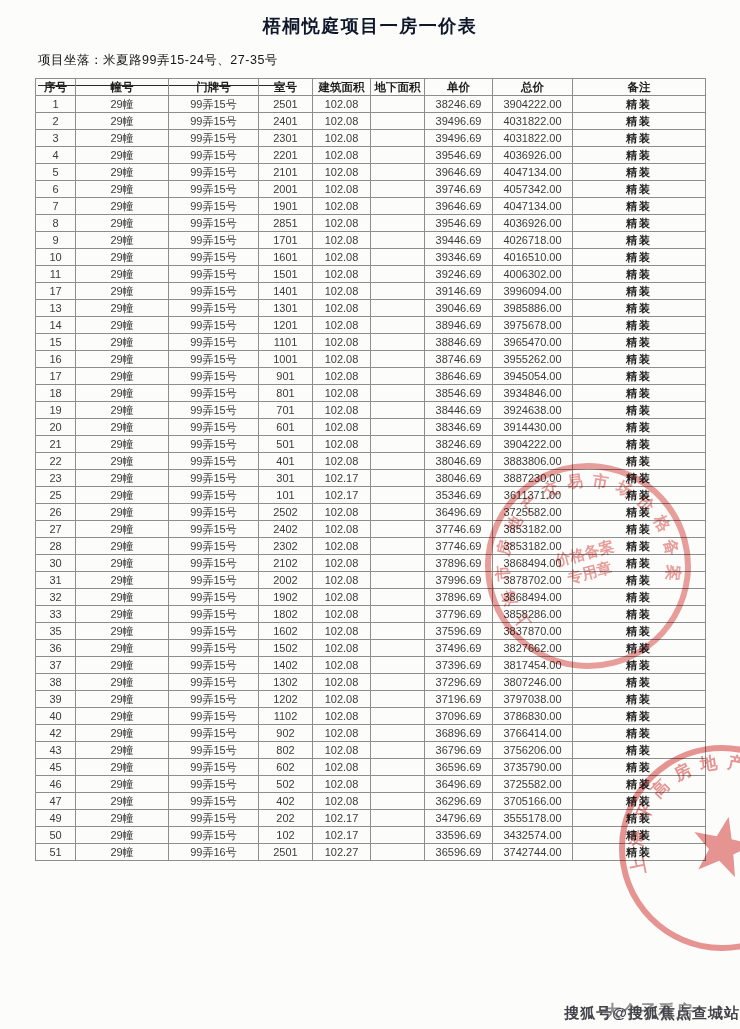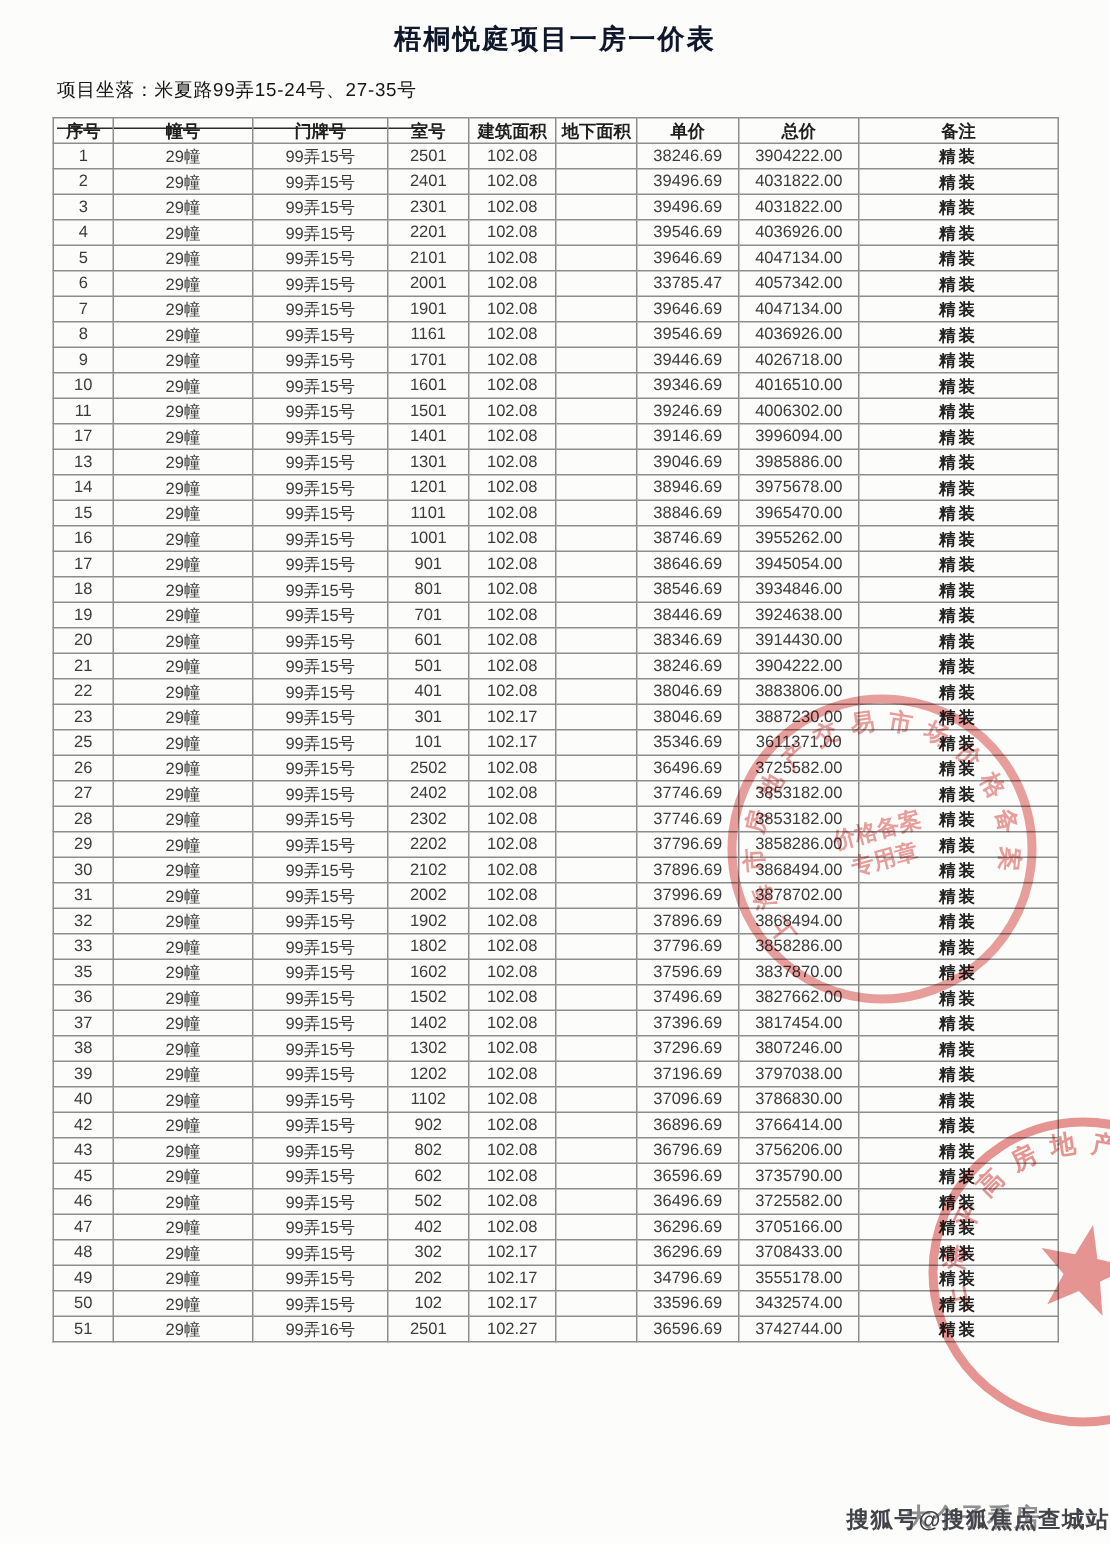--- a/index.html
+++ b/index.html
@@ -127,40 +127,40 @@
         <td>4047134.00</td>
         <td class="remark">精装</td>
       </tr>
       <tr>
         <td>6</td>
         <td>29幢</td>
         <td>99弄15号</td>
         <td>2001</td>
         <td>102.08</td>
         <td></td>
-        <td>33785.47</td>
+        <td>39746.69</td>
         <td>4057342.00</td>
         <td class="remark">精装</td>
       </tr>
       <tr>
         <td>7</td>
         <td>29幢</td>
         <td>99弄15号</td>
         <td>1901</td>
         <td>102.08</td>
         <td></td>
         <td>39646.69</td>
         <td>4047134.00</td>
         <td class="remark">精装</td>
       </tr>
       <tr>
         <td>8</td>
         <td>29幢</td>
         <td>99弄15号</td>
-        <td>1161</td>
+        <td>2851</td>
         <td>102.08</td>
         <td></td>
         <td>39546.69</td>
         <td>4036926.00</td>
         <td class="remark">精装</td>
       </tr>
       <tr>
         <td>9</td>
         <td>29幢</td>
         <td>99弄15号</td>
@@ -363,75 +363,64 @@
         <td>29幢</td>
         <td>99弄15号</td>
         <td>2302</td>
         <td>102.08</td>
         <td></td>
         <td>37746.69</td>
         <td>3853182.00</td>
         <td class="remark">精装</td>
       </tr>
       <tr>
-        <td>29</td>
-        <td>29幢</td>
-        <td>99弄15号</td>
-        <td>2202</td>
+        <td>30</td>
+        <td>29幢</td>
+        <td>99弄15号</td>
+        <td>2102</td>
+        <td>102.08</td>
+        <td></td>
+        <td>37896.69</td>
+        <td>3868494.00</td>
+        <td class="remark">精装</td>
+      </tr>
+      <tr>
+        <td>31</td>
+        <td>29幢</td>
+        <td>99弄15号</td>
+        <td>2002</td>
+        <td>102.08</td>
+        <td></td>
+        <td>37996.69</td>
+        <td>3878702.00</td>
+        <td class="remark">精装</td>
+      </tr>
+      <tr>
+        <td>32</td>
+        <td>29幢</td>
+        <td>99弄15号</td>
+        <td>1902</td>
+        <td>102.08</td>
+        <td></td>
+        <td>37896.69</td>
+        <td>3868494.00</td>
+        <td class="remark">精装</td>
+      </tr>
+      <tr>
+        <td>33</td>
+        <td>29幢</td>
+        <td>99弄15号</td>
+        <td>1802</td>
         <td>102.08</td>
         <td></td>
         <td>37796.69</td>
         <td>3858286.00</td>
         <td class="remark">精装</td>
       </tr>
       <tr>
-        <td>30</td>
-        <td>29幢</td>
-        <td>99弄15号</td>
-        <td>2102</td>
-        <td>102.08</td>
-        <td></td>
-        <td>37896.69</td>
-        <td>3868494.00</td>
-        <td class="remark">精装</td>
-      </tr>
-      <tr>
-        <td>31</td>
-        <td>29幢</td>
-        <td>99弄15号</td>
-        <td>2002</td>
-        <td>102.08</td>
-        <td></td>
-        <td>37996.69</td>
-        <td>3878702.00</td>
-        <td class="remark">精装</td>
-      </tr>
-      <tr>
-        <td>32</td>
-        <td>29幢</td>
-        <td>99弄15号</td>
-        <td>1902</td>
-        <td>102.08</td>
-        <td></td>
-        <td>37896.69</td>
-        <td>3868494.00</td>
-        <td class="remark">精装</td>
-      </tr>
-      <tr>
-        <td>33</td>
-        <td>29幢</td>
-        <td>99弄15号</td>
-        <td>1802</td>
-        <td>102.08</td>
-        <td></td>
-        <td>37796.69</td>
-        <td>3858286.00</td>
-        <td class="remark">精装</td>
-      </tr>
-      <tr>
         <td>35</td>
         <td>29幢</td>
         <td>99弄15号</td>
         <td>1602</td>
         <td>102.08</td>
         <td></td>
         <td>37596.69</td>
         <td>3837870.00</td>
         <td class="remark">精装</td>
       </tr>
@@ -536,31 +525,20 @@
       </tr>
       <tr>
         <td>47</td>
         <td>29幢</td>
         <td>99弄15号</td>
         <td>402</td>
         <td>102.08</td>
         <td></td>
         <td>36296.69</td>
         <td>3705166.00</td>
-        <td class="remark">精装</td>
-      </tr>
-      <tr>
-        <td>48</td>
-        <td>29幢</td>
-        <td>99弄15号</td>
-        <td>302</td>
-        <td>102.17</td>
-        <td></td>
-        <td>36296.69</td>
-        <td>3708433.00</td>
         <td class="remark">精装</td>
       </tr>
       <tr>
         <td>49</td>
         <td>29幢</td>
         <td>99弄15号</td>
         <td>202</td>
         <td>102.17</td>
         <td></td>
         <td>34796.69</td>

